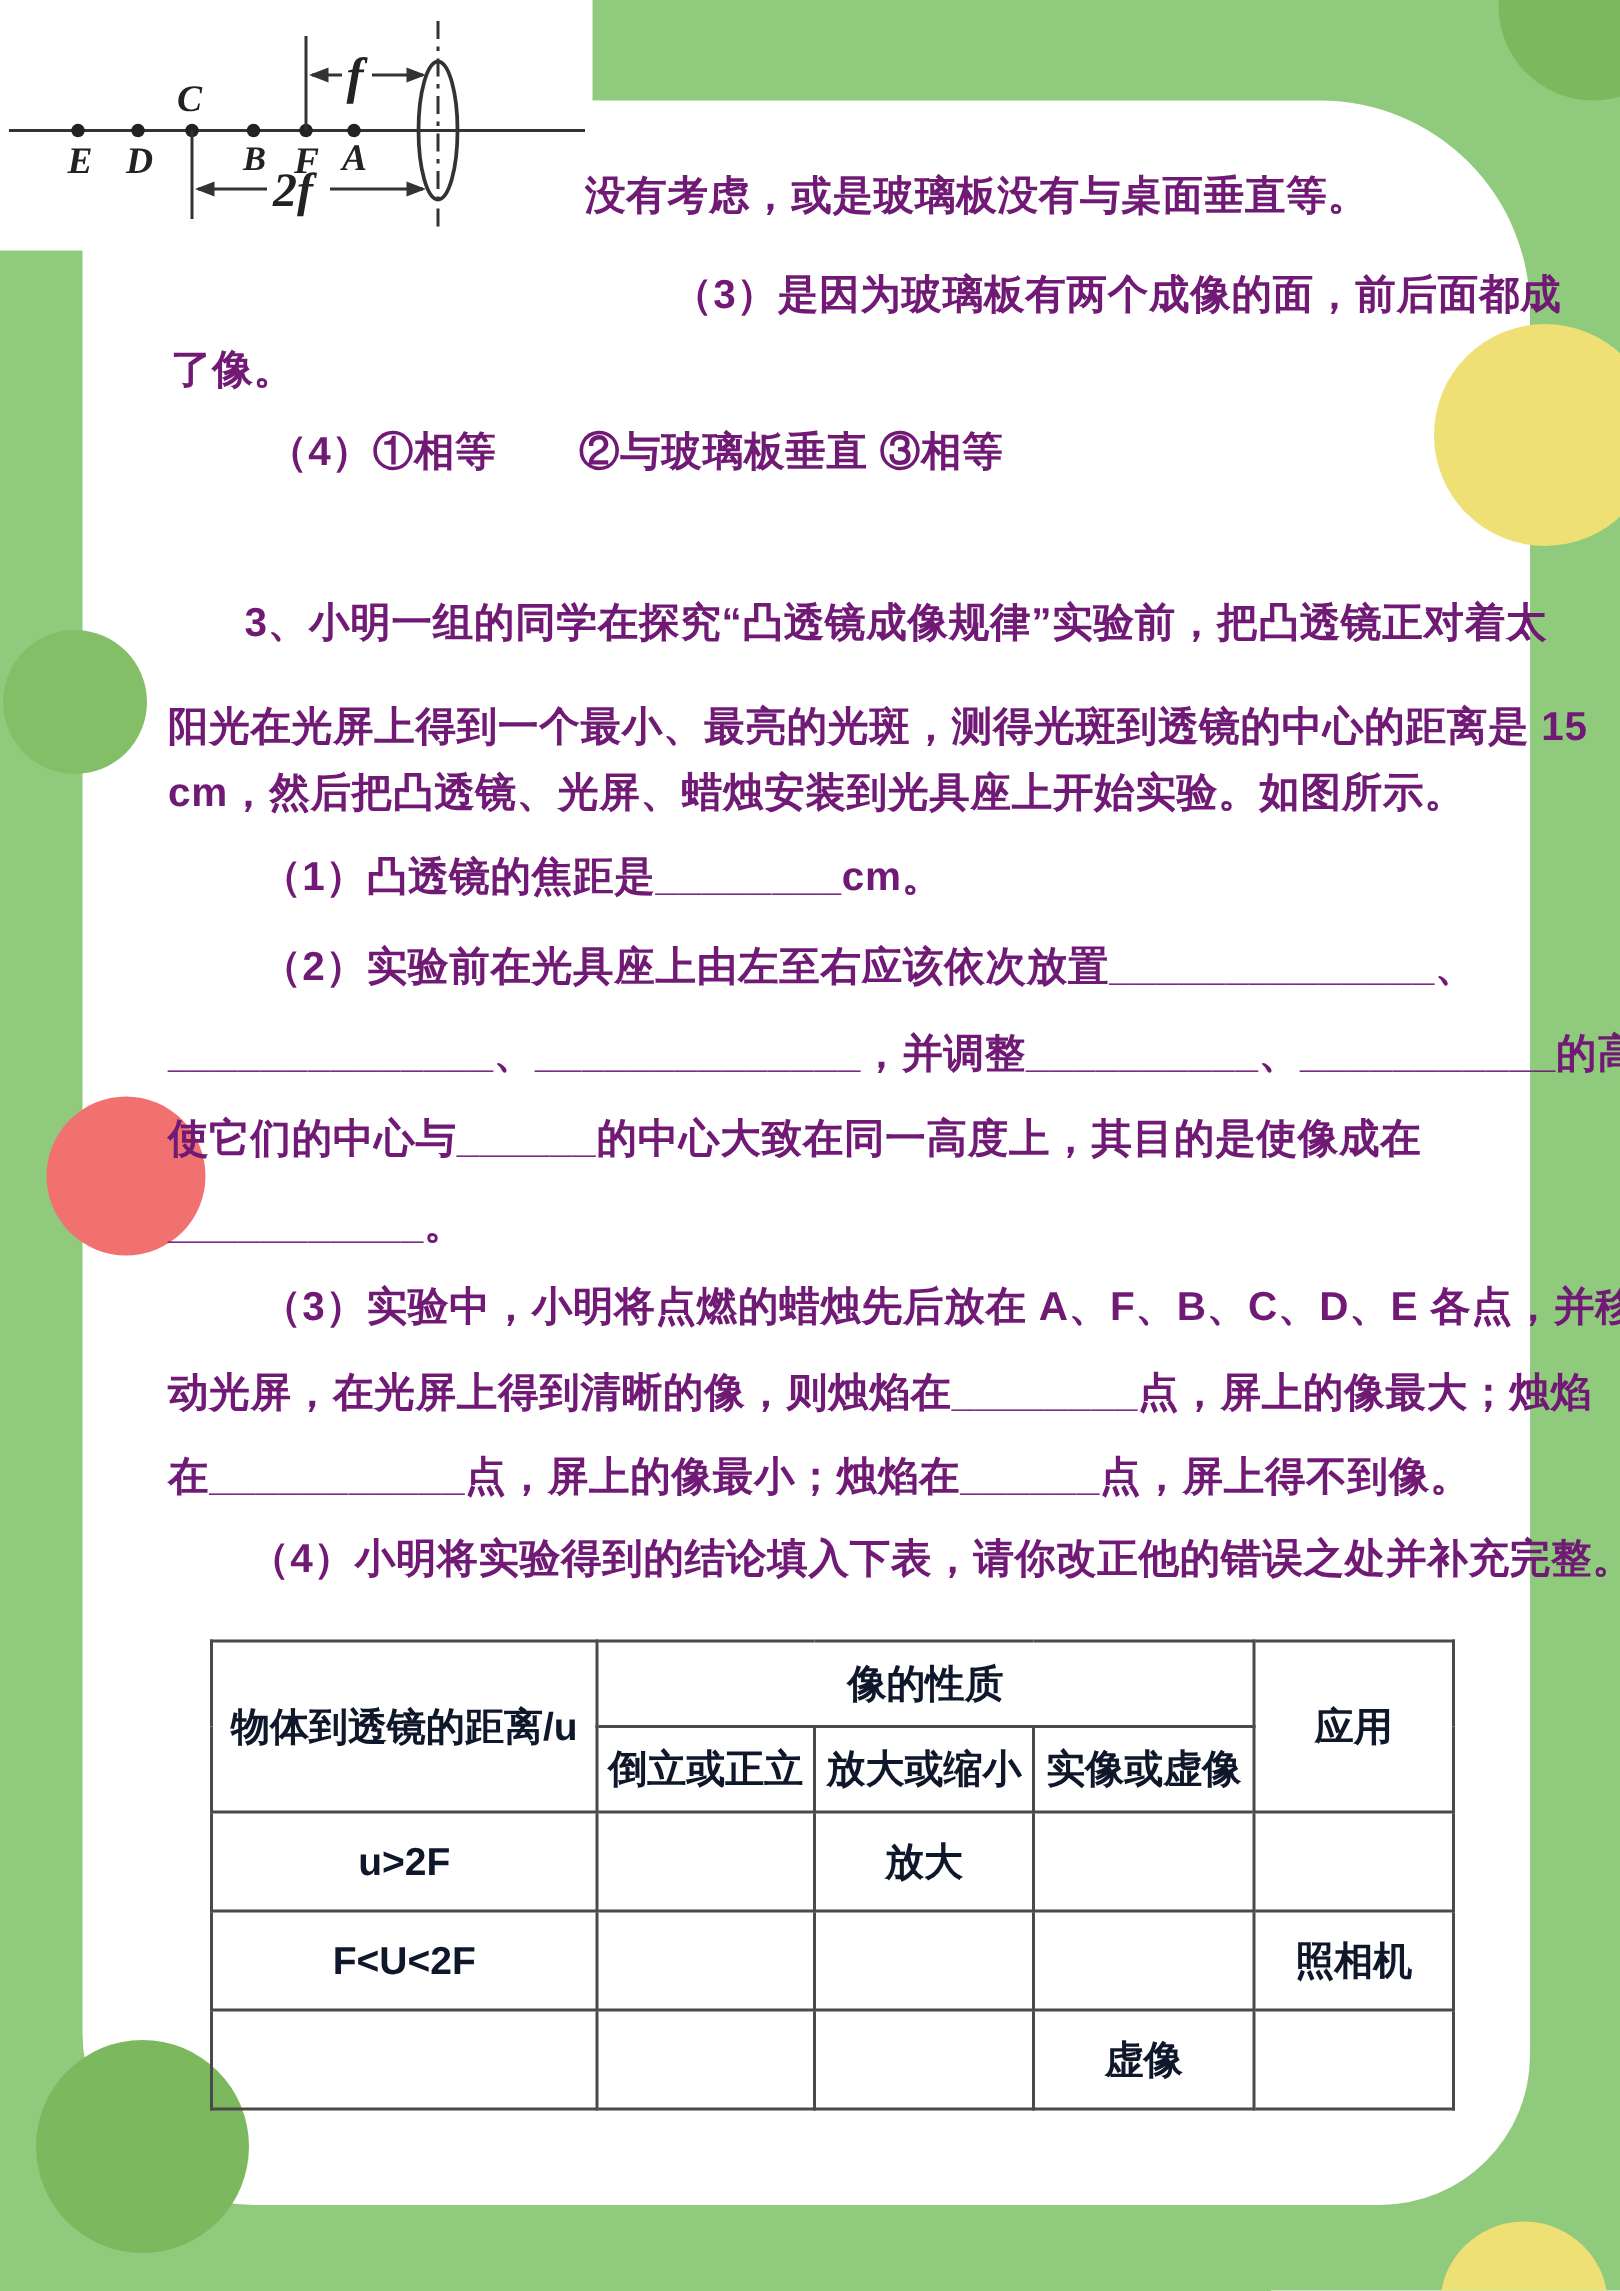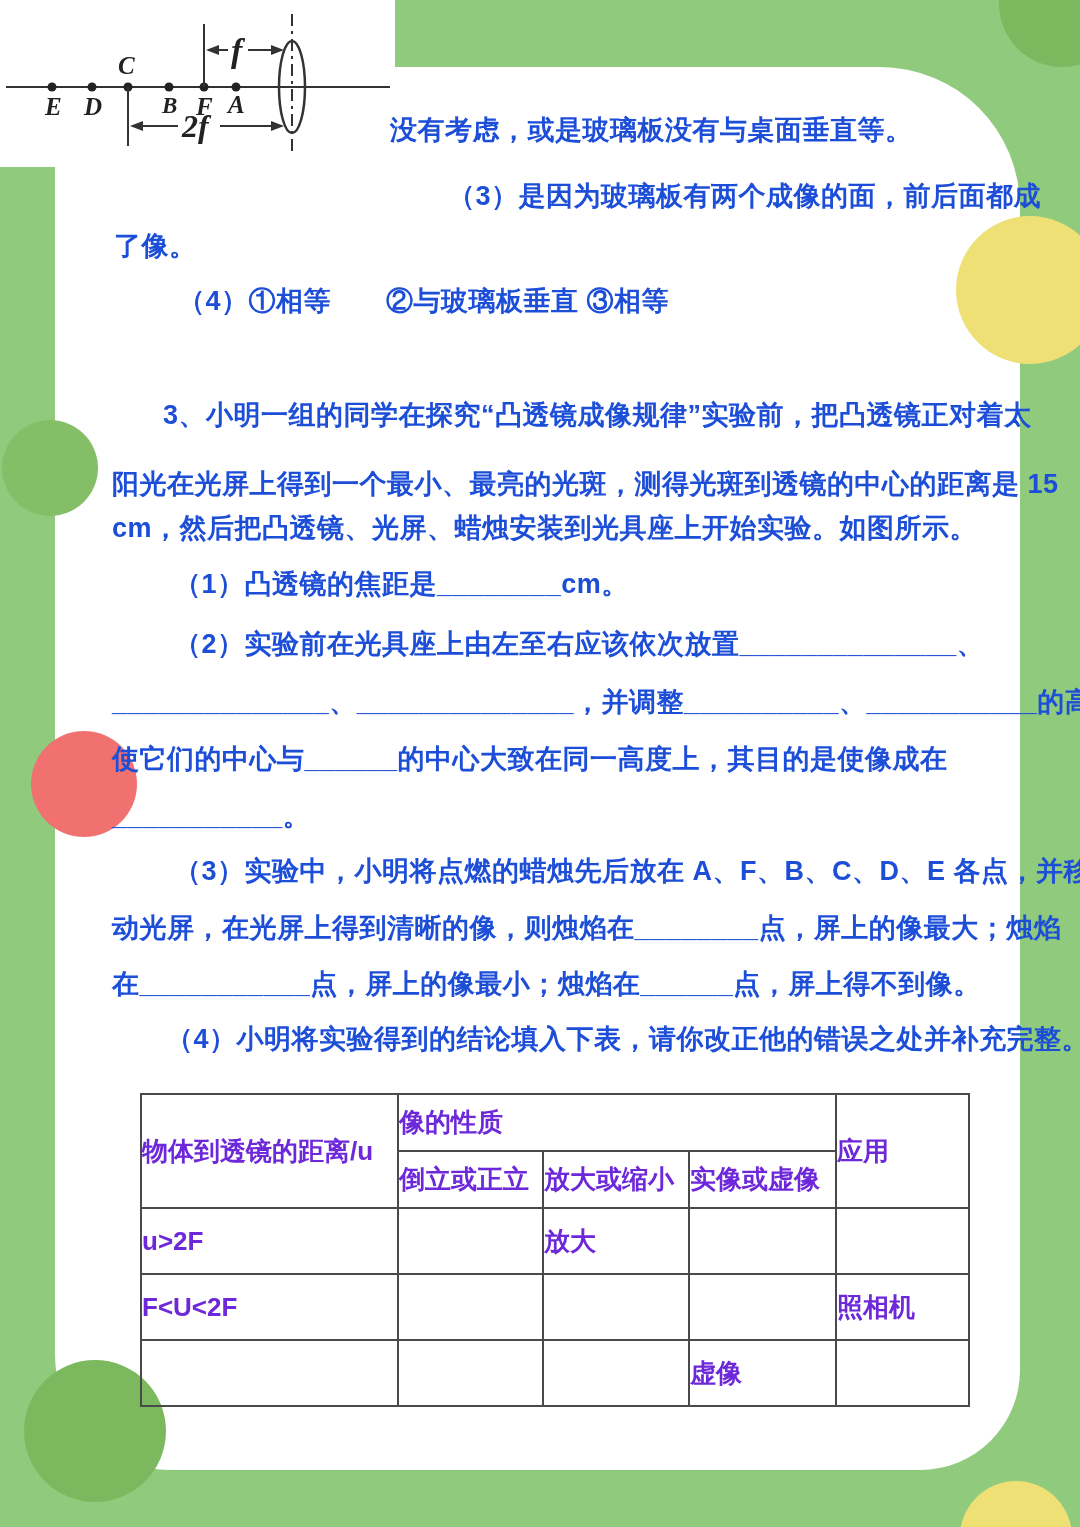--- a/index.html
+++ b/index.html
@@ -30,37 +30,37 @@
   .c-green-l    { left: 2px;    top: 420px;  width: 96px;  height: 96px;  background: #84BF67; }
   .c-red-l      { left: 31px;   top: 731px;  width: 106px; height: 106px; background: #F07170; }
   .c-green-bl   { left: 24px;   top: 1360px; width: 142px; height: 142px; background: #7CB95E; }
   .c-yellow-br  { left: 960px;  top: 1481px; width: 112px; height: 112px; background: #EFE076; }
 
   .tl {
     position: absolute;
     white-space: pre;
     font-size: 27px;
     font-weight: bold;
-    color: #1d4ed8;
+    color: #701a75;
     letter-spacing: 0.5px;
   }
   .concl {
     position: absolute;
     left: 140px; top: 1093px;
     width: 828px;
     border-collapse: collapse;
     table-layout: fixed;
   }
   .concl td {
     border: 2px solid #4a4a4a;
-    text-align: left;
+    text-align: center;
     vertical-align: middle;
     font-size: 26px;
     font-weight: bold;
-    color: #6d28d9;
+    color: #0f172a;
     padding: 0;
   }
   tr.hrow1 { height: 57px; }
   tr.hrow2 { height: 57px; }
   tr.drow  { height: 66px; }
   .diag-label { font-family: "Liberation Serif", serif; font-style: italic; font-weight: bold; }
 </style>
 </head>
 <body>
 

